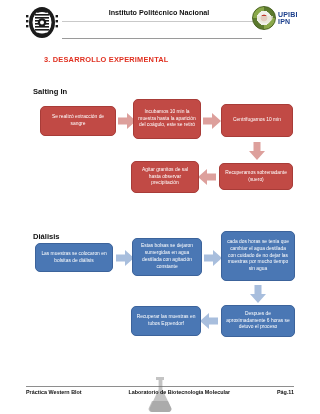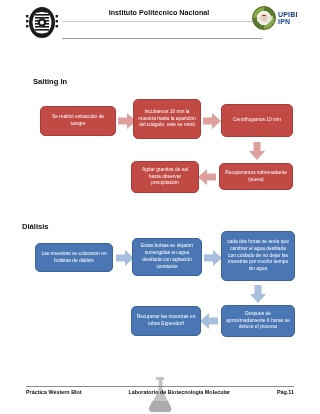--- a/index.html
+++ b/index.html
@@ -32,23 +32,23 @@
   .upibi-text{display:flex;flex-direction:column;line-height:1;}
   .upibi-text span{font-size:7px;font-weight:bold;color:#1a3e8c;letter-spacing:.2px;}
   .head-titles{position:absolute;left:64px;top:8px;width:190px;text-align:center;}
   .head-titles .t1{font-size:7.2px;font-weight:bold;color:#111;line-height:1.45;}
   .head-titles .t2{font-size:7.2px;font-weight:bold;color:#111;line-height:1.45;}
   .rule{position:absolute;left:62px;top:38px;width:200px;height:1px;background:#9a9a9a;}
   .rule2{position:absolute;left:62px;top:21px;width:200px;height:1px;background:#c9c9c9;}
 
   
   .sec-title{position:absolute;left:44px;top:55px;font-size:7.4px;font-weight:bold;color:#e03020;letter-spacing:.2px;}
-  .sub-title{position:absolute;font-size:7.6px;font-weight:bold;color:#111;}
+  .sub-title{position:absolute;font-size:7.6px;font-weight:bold;color:#111;margin-top:10px;}
   #salting-title{left:33px;top:77px;}
-  #dialisis-title{left:22px;top:222px;}
+  #dialisis-title{left:33px;top:222px;}
 
   
   .box{
     position:absolute;box-sizing:border-box;
     border-radius:5px;
     display:flex;align-items:center;justify-content:center;
     text-align:center;
     color:#ffffff;
     font-size:4.9px;line-height:1.42;
     padding:3px 4px;
@@ -123,20 +123,21 @@
 
     <div class="logo-upibi">
       <div class="upibi-seal"></div>
       <div class="upibi-text">
         <span>UPIBI</span>
         <span>IPN</span>
       </div>
     </div>
   </div>
 
+  <div class="sec-title">3.   DESARROLLO EXPERIMENTAL</div>
 
   <div class="sub-title" id="salting-title">Salting In</div>
 
   <div class="box red" style="left:40px;top:106px;width:76px;height:30px;">
     <span>Se realizó extracción de sangre</span>
   </div>
 
   <div class="arrow right red" style="left:118px;top:113px;">
     <svg width="18" height="16" viewBox="0 0 18 16">
       <path d="M0 4.5 H9 V0 L18 8 L9 16 V11.5 H0 Z" fill="currentColor"></path>

